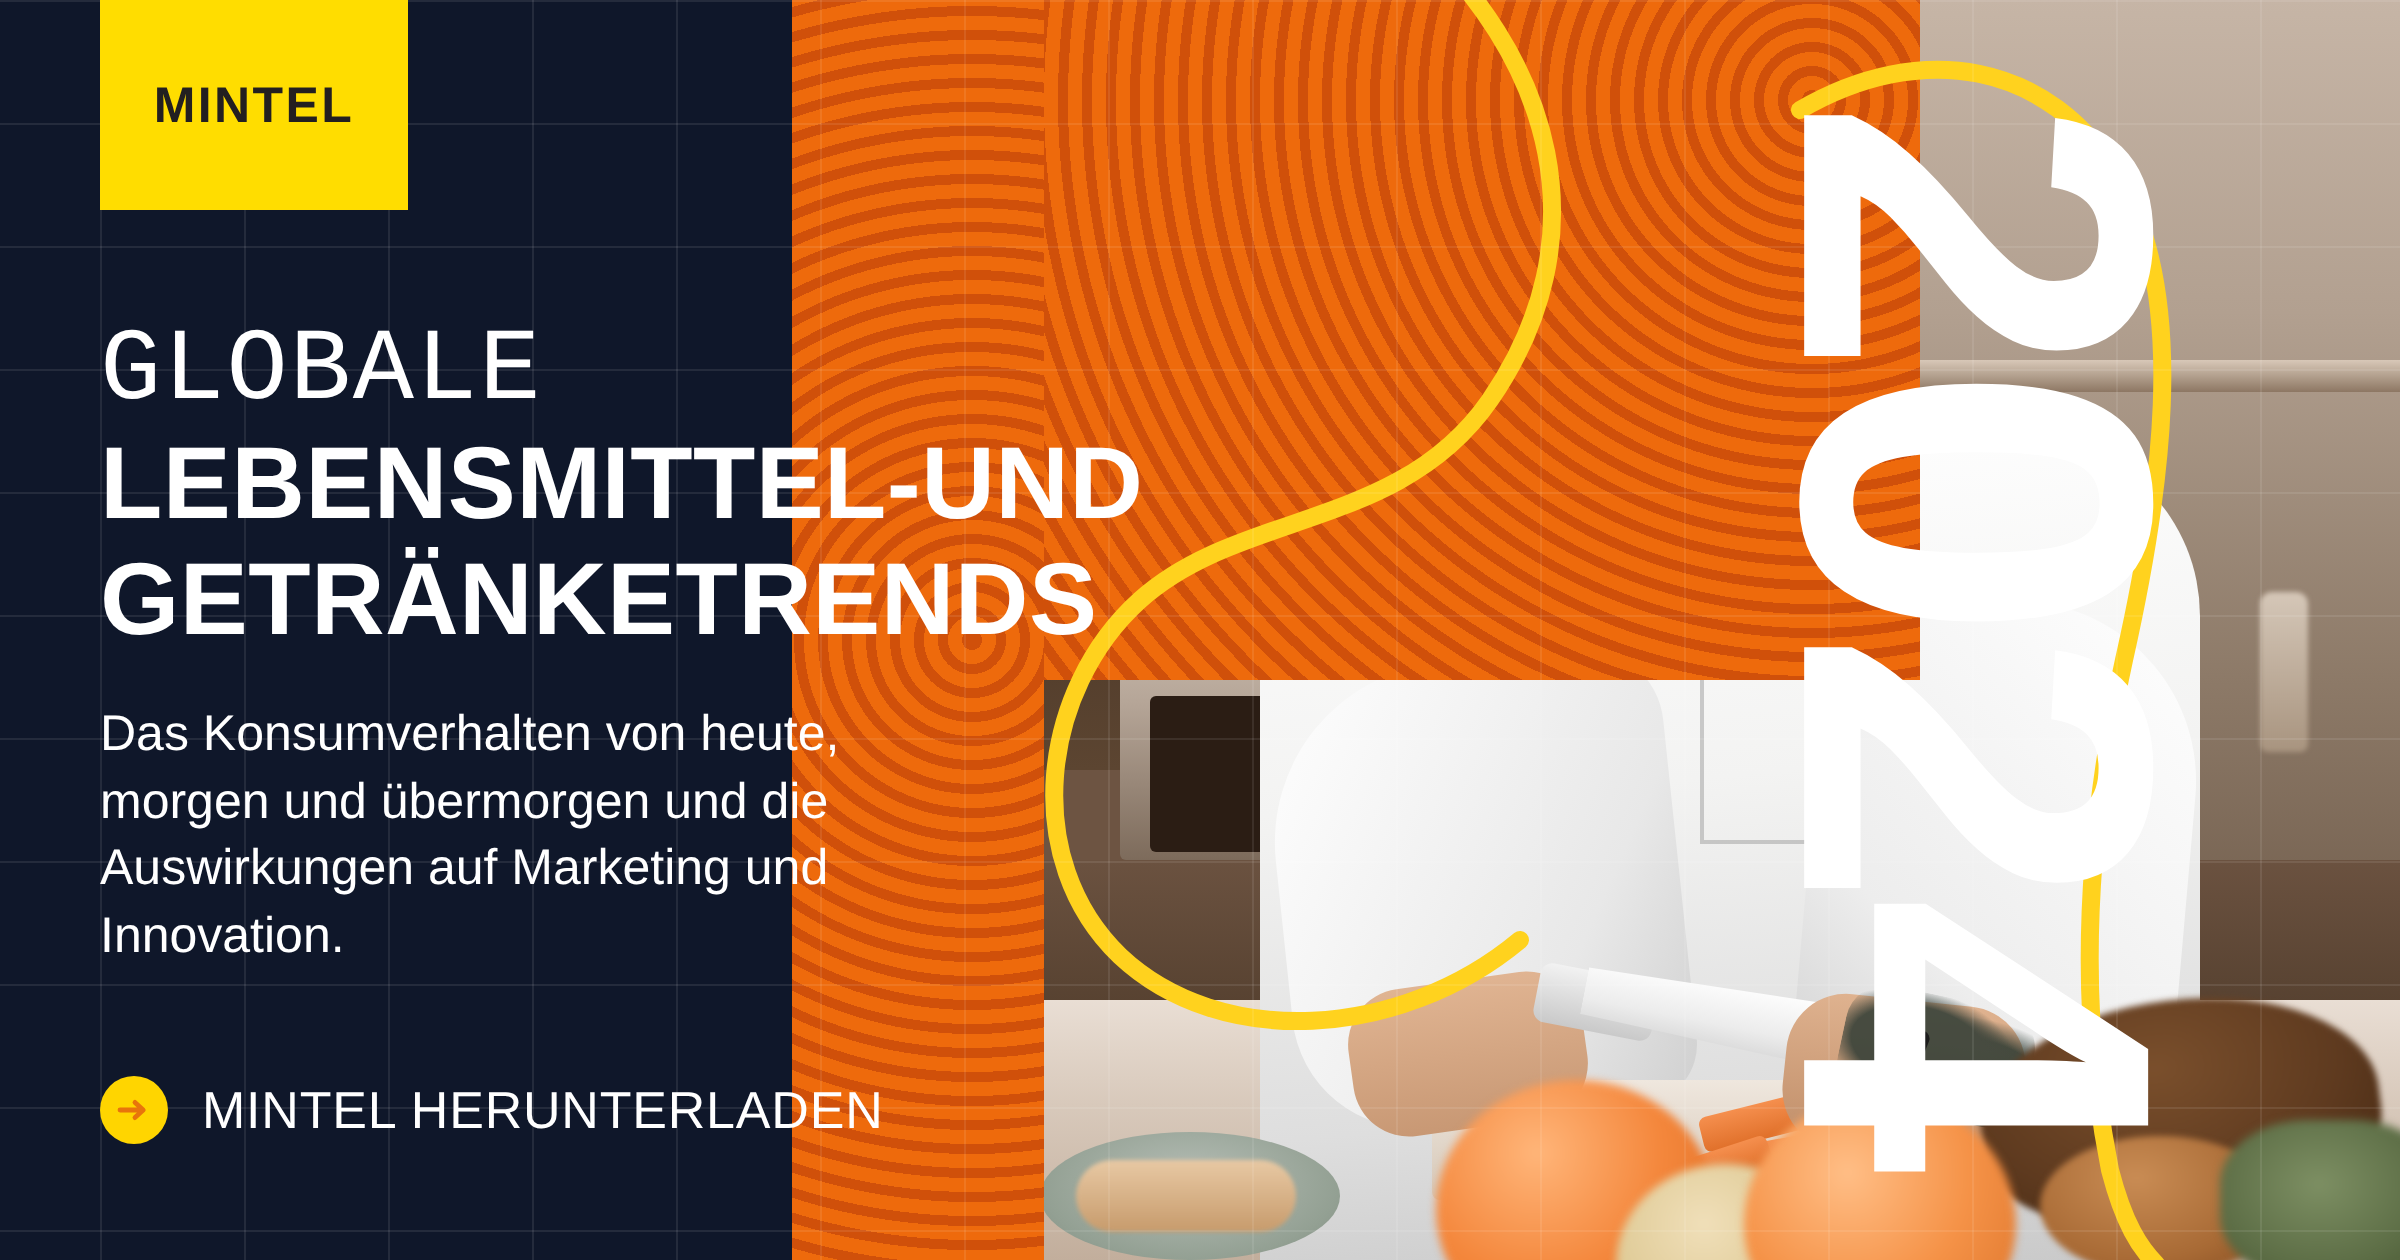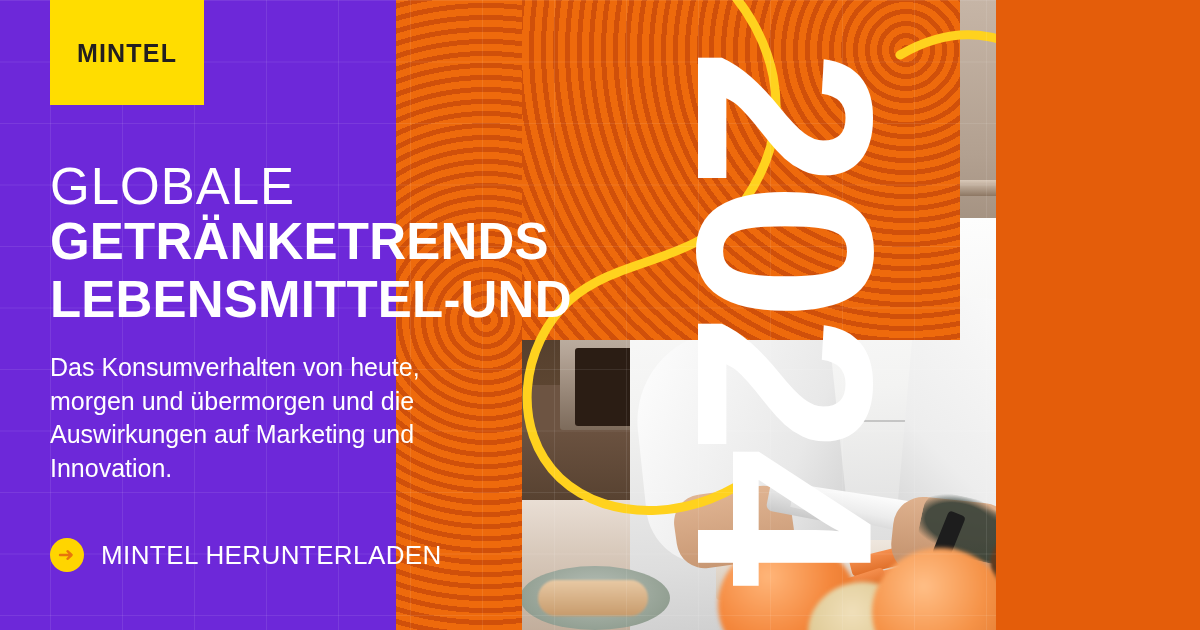--- a/index.html
+++ b/index.html
@@ -5,23 +5,23 @@
   * { box-sizing: border-box; margin: 0; padding: 0; }
   html, body {
     width: 1200px; height: 630px;
     overflow: hidden;
     background: #e45d0a;
     font-family: "Liberation Sans", sans-serif;
   }
 
   #banner {
     position: relative;
-    width: 996px; height: 630px;
+    width: 1200px; height: 630px;
     overflow: hidden;
-    background: #6d28d9;
+    background: #0f172a;
   }
 
   
   .photo {
     position: absolute;
     left: 520px; top: 0;
     width: 680px; height: 630px;
     overflow: hidden;
     background: #6d5442;
   }
@@ -283,21 +283,21 @@
   .logoText {
     color:#231f20; font-size: 25px; font-weight: 700;
     letter-spacing: 1.2px; padding-top: 10px;
     font-family: "Liberation Sans", sans-serif;
   }
 
   
   .copy { position:absolute; left: 50px; top: 160px; width: 530px; z-index: 6; }
   .h-light {
     color:#fff; font-size: 51px; font-weight: 300; letter-spacing: 1px;
-    line-height: 1.04; white-space: nowrap;
+    line-height: 1.04; white-space: nowrap; font-family: Liberation Mono, monospace;
   }
   .h-bold {
     color:#fff; font-size: 51px; font-weight: 600; letter-spacing: .2px;
     line-height: 1.14; white-space: nowrap;
   }
   .sub {
     margin-top: 22px; color:#fff; font-size: 25px; font-weight: 400;
     line-height: 1.34; max-width: 430px;
   }
 
@@ -397,22 +397,22 @@
   <div class="year">2024</div>
 
   <div class="grid"></div>
 
   <div class="logo">
     <span class="logoText">MINTEL</span>
   </div>
 
   <div class="copy">
     <div class="h-light">GLOBALE</div>
+    <div class="h-bold">LEBENSMITTEL-UND</div>
     <div class="h-bold">GETRÄNKETRENDS</div>
-    <div class="h-bold">LEBENSMITTEL-UND</div>
     <div class="sub">Das Konsumverhalten von heute, morgen und übermorgen und die Auswirkungen auf Marketing und Innovation.</div>
   </div>
 
   <div class="cta">
     <span class="ctaCircle">
       <svg width="20" height="20" viewBox="0 0 20 20">
         <path d="M3 10 H14 M10.5 6.2 L14.6 10 L10.5 13.8" fill="none" stroke="#E8750B" stroke-width="2.4" stroke-linecap="round" stroke-linejoin="round"></path>
       </svg>
     </span>
     <span class="ctaLabel">MINTEL HERUNTERLADEN</span>

